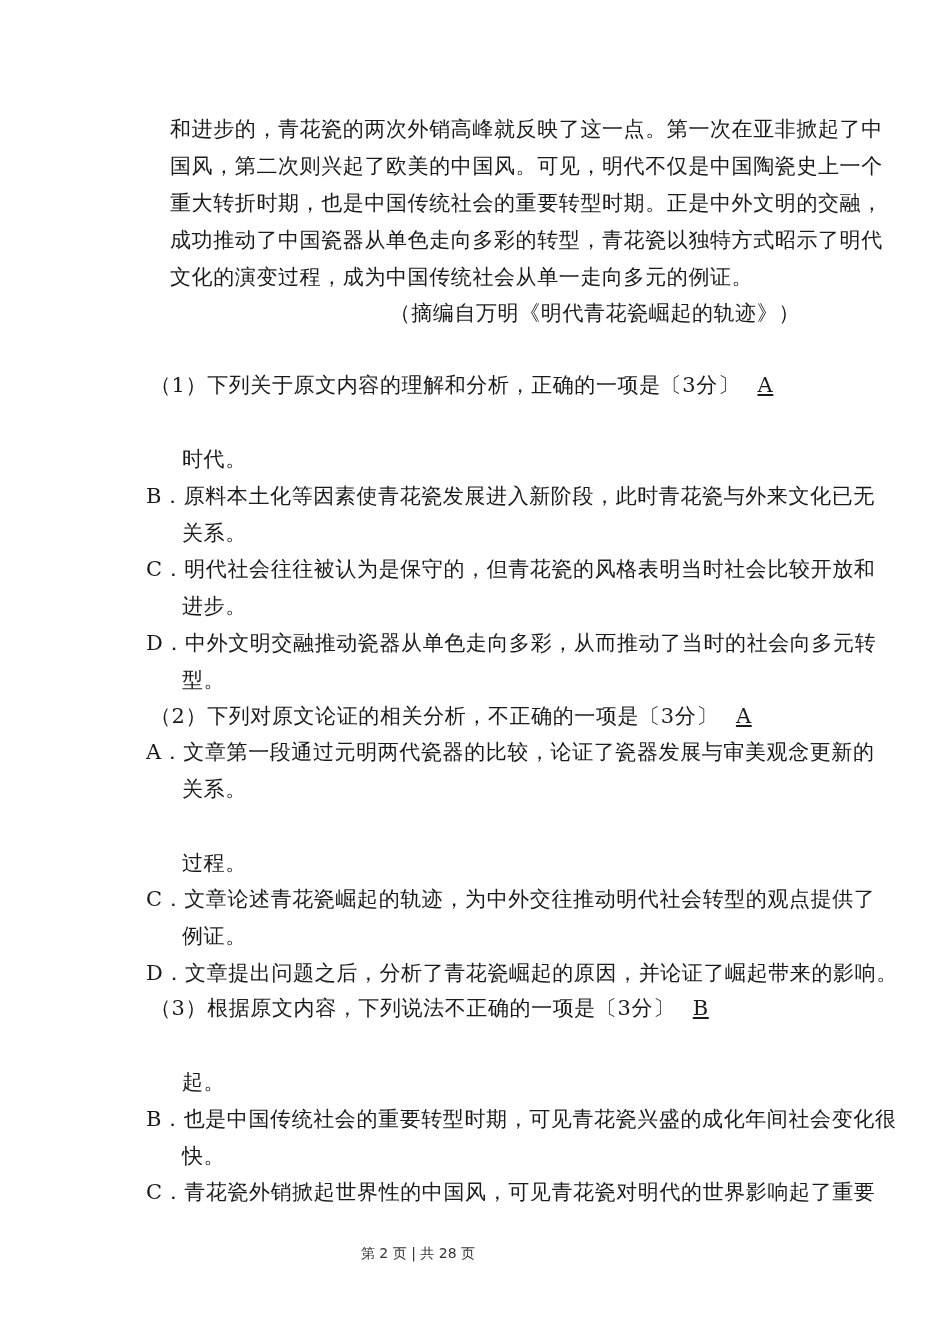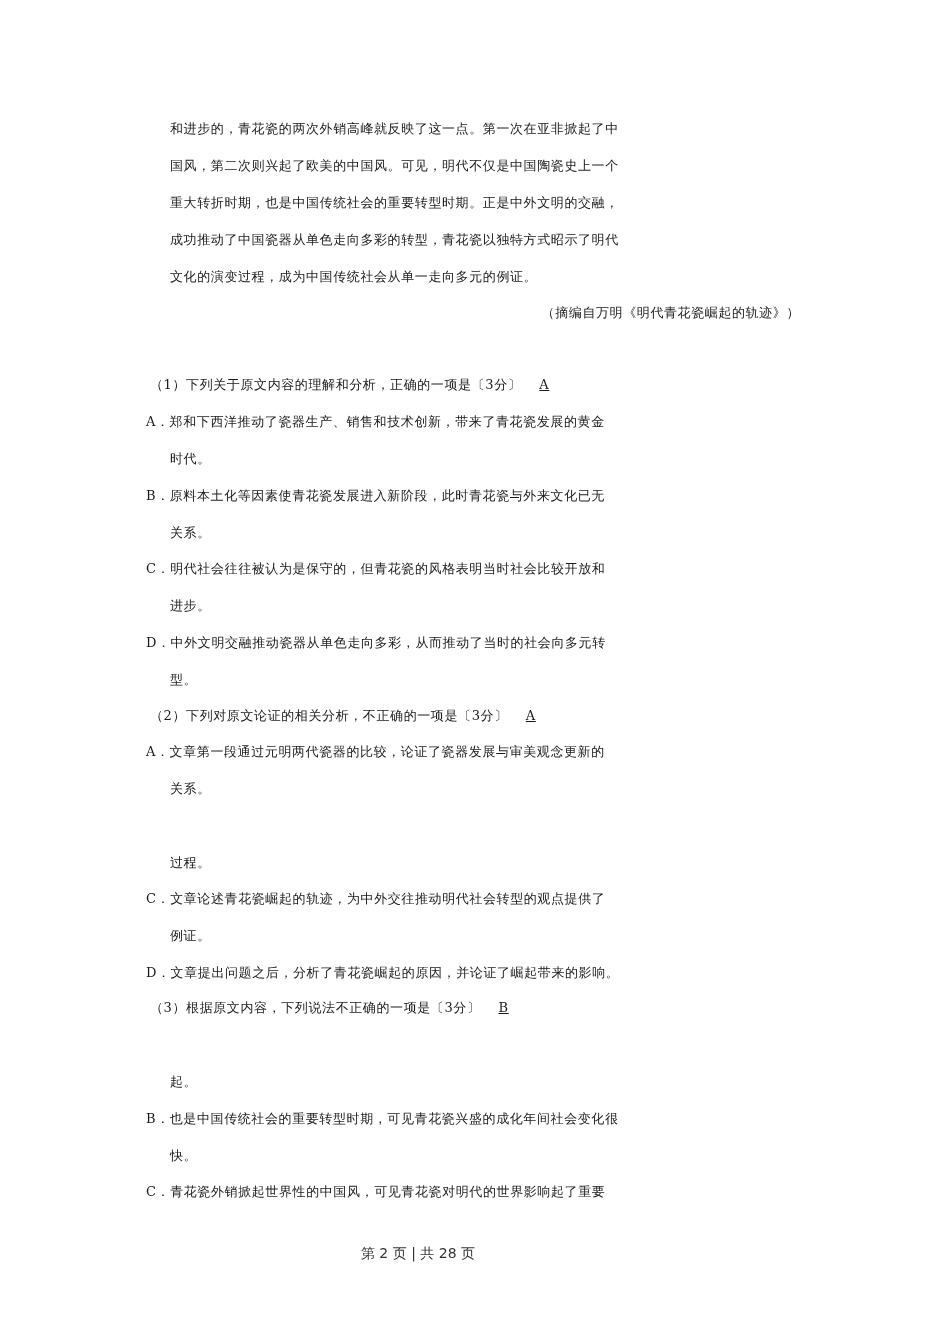--- a/index.html
+++ b/index.html
@@ -1,22 +1,22 @@
 <!DOCTYPE html>
 <html><head>
 <meta charset="utf-8">
 <style>
   html, body { margin: 0; padding: 0; background: #ffffff; }
   body { width: 950px; height: 1344px; position: relative; overflow: hidden;
          font-family: "DejaVu Serif", "Liberation Serif", serif; color: #1a1a1a; }
   .page { position: absolute; left: 0; top: 0; width: 950px; height: 1344px; }
-  .line { position: absolute; font-size: 13px; line-height: 22px; white-space: nowrap; letter-spacing: 0.6px; }
+  .line { position: absolute; font-size: 21px; line-height: 22px; white-space: nowrap; letter-spacing: 0.6px; }
   .p-indent { left: 170px; }
   .opt { left: 146px; }
-  .opt-cont { left: 170px; }
+  .opt-cont { left: 182px; }
   .q { left: 150px; }
   .source { right: 150px; margin-left: 36px; }
   .ans { display: inline-block; text-decoration: underline; padding-left: 18px; min-width: 24px; }
   .footer { position: absolute; left: 0; width: 836px; top: 1245px; text-align: center;
             font-size: 14px; color: #333; font-family: "DejaVu Sans", "Liberation Sans", sans-serif; }
 </style>
 </head>
 <body>
 
 <div class="page">
@@ -24,21 +24,20 @@
   <div class="line p-indent" style="top:118px">和进步的，青花瓷的两次外销高峰就反映了这一点。第一次在亚非掀起了中</div>
   <div class="line p-indent" style="top:192px">重大转折时期，也是中国传统社会的重要转型时期。正是中外文明的交融，</div>
   <div class="line p-indent" style="top:155px">国风，第二次则兴起了欧美的中国风。可见，明代不仅是中国陶瓷史上一个</div>
   <div class="line p-indent" style="top:229px">成功推动了中国瓷器从单色走向多彩的转型，青花瓷以独特方式昭示了明代</div>
   <div class="line p-indent" style="top:266px">文化的演变过程，成为中国传统社会从单一走向多元的例证。</div>
   <div class="line source" style="top:302px">（摘编自万明《明代青花瓷崛起的轨迹》）</div>
 
   <div class="line q" style="top:374px">
     <span>（1）下列关于原文内容的理解和分析，正确的一项是〔3分〕</span><span class="ans">A</span>
   </div>
-  <div class="line opt" style="top:411px">A．郑和下西洋推动了瓷器生产、销售和技术创新，带来了青花瓷发展的黄金</div>
   <div class="line opt-cont" style="top:448px">时代。</div>
   <div class="line opt" style="top:485px">B．原料本土化等因素使青花瓷发展进入新阶段，此时青花瓷与外来文化已无</div>
   <div class="line opt-cont" style="top:522px">关系。</div>
   <div class="line opt" style="top:558px">C．明代社会往往被认为是保守的，但青花瓷的风格表明当时社会比较开放和</div>
   <div class="line opt-cont" style="top:595px">进步。</div>
   <div class="line opt" style="top:632px">D．中外文明交融推动瓷器从单色走向多彩，从而推动了当时的社会向多元转</div>
   <div class="line opt-cont" style="top:669px">型。</div>
 
   <div class="line q" style="top:705px">
     <span>（2）下列对原文论证的相关分析，不正确的一项是〔3分〕</span><span class="ans">A</span>

